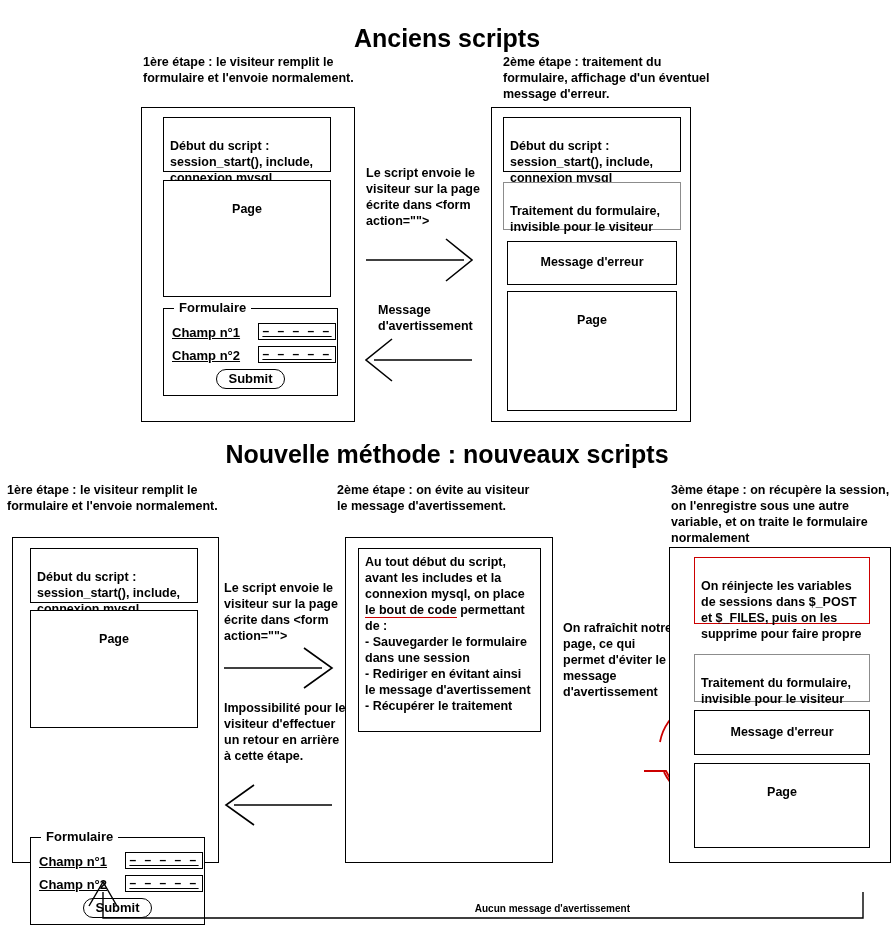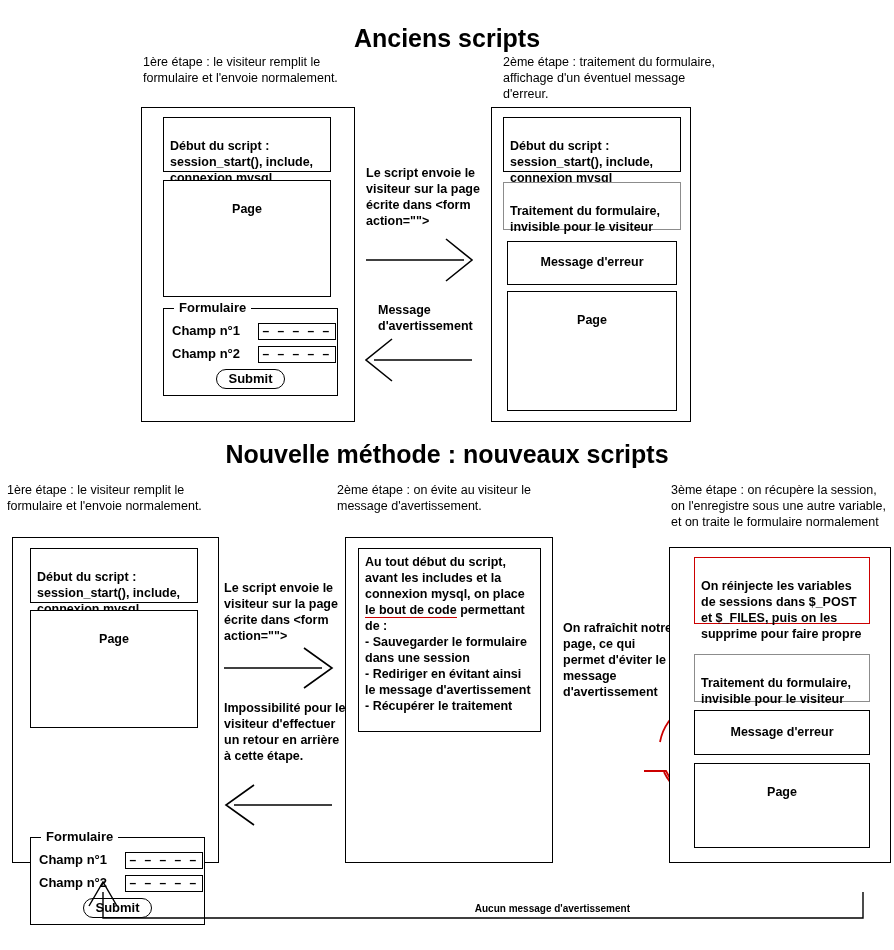--- a/index.html
+++ b/index.html
@@ -21,21 +21,21 @@
   .title-main {
     font-size: 25px;
     font-weight: bold;
     text-align: center;
     letter-spacing: 0px;
   }
 
   
   .caption {
     font-size: 12.5px;
-    font-weight: normal;
+    font-weight: bold;
     line-height: 16px;
   }
 
   
   .script-box {
     border: 1.5px solid #000;
     background: #fff;
     box-sizing: border-box;
   }
 
@@ -65,24 +65,25 @@
     top: -9px;
     left: 10px;
     background: #fff;
     padding: 0 5px;
     font-size: 13px;
     font-weight: bold;
     line-height: 16px;
   }
   .field-row {
     display: flex;
-    align-items: flex-start;
+    align-items: flex-end;
     font-size: 13px;
     font-weight: bold;
     margin: 0 0 6px 8px;
+    text-decoration: underline;
   }
   .field-label { width: 86px; }
   .field-input {
     border: 1.5px solid #000;
     height: 17px;
     width: 78px;
     box-sizing: border-box;
     font-size: 12px;
     letter-spacing: 2.5px;
     font-weight: bold;

